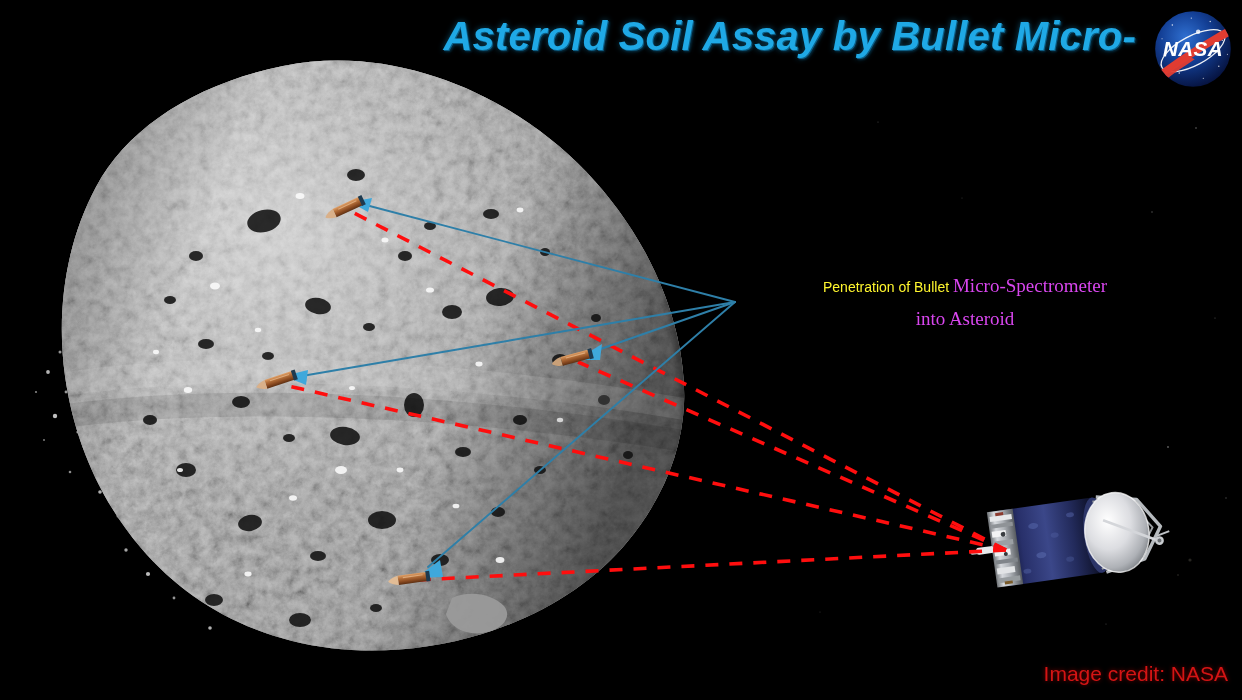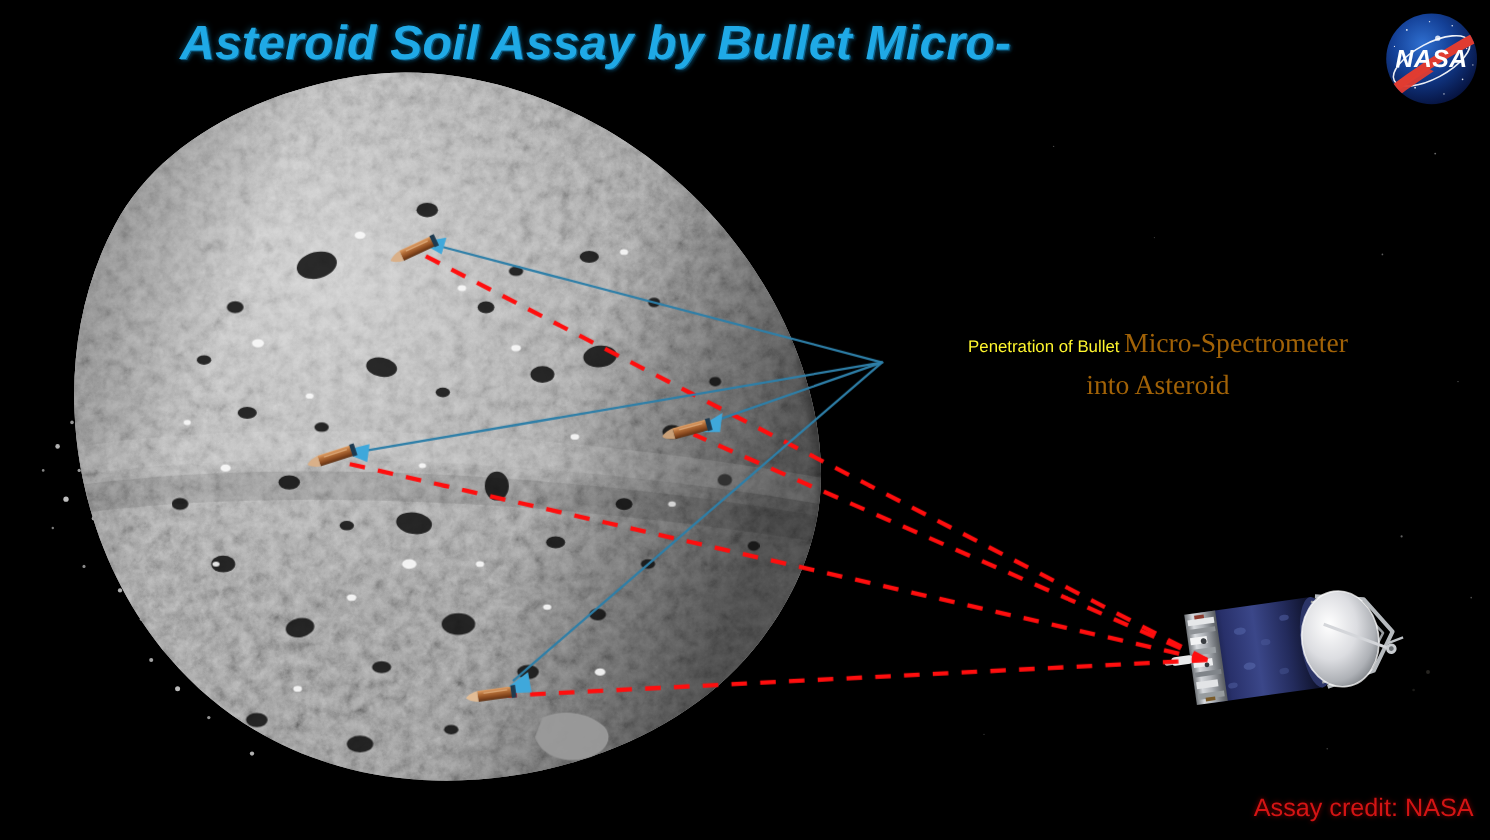--- a/index.html
+++ b/index.html
@@ -25,24 +25,24 @@
     position: absolute;
     inset: 0;
     width: 1242px;
     height: 700px;
     display: block;
   }
 
   
   #title-block {
     position: absolute;
-    left: 150px;
+    left: 136px;
     top: 14px;
     width: 1000px;
-    text-align: left;
+    text-align: right;
     pointer-events: none;
   }
   .title-line {
     font-family: "Liberation Sans", sans-serif;
     font-style: italic;
     font-weight: bold;
     font-size: 40px;
     line-height: 44px;
     letter-spacing: 0.2px;
     color: #1FA9E6;
@@ -67,23 +67,23 @@
     white-space: nowrap;
   }
   .callout-sans {
     font-family: "Liberation Sans", sans-serif;
     font-size: 14px;
     font-weight: 400;
     color: #FFF62E;
   }
   .callout-serif {
     font-family: "Liberation Serif", serif;
-    font-size: 23px;
+    font-size: 19px;
     font-weight: 400;
-    color: #a16207;
+    color: #d946ef;
   }
 
   
   #image-credit {
     position: absolute;
     right: 14px;
     bottom: 14px;
     font-family: "Liberation Sans", sans-serif;
     font-size: 21px;
     color: #D41414;
@@ -431,21 +431,21 @@
 
   <div id="callout-label">
     <div class="callout-line">
       <span class="callout-sans">Penetration of Bullet </span><span class="callout-serif">Micro-Spectrometer</span>
     </div>
     <div class="callout-line">
       <span class="callout-serif">into Asteroid</span>
     </div>
   </div>
 
-  <div id="image-credit">Assay credit: NASA</div>
+  <div id="image-credit">Image credit: NASA</div>
 
   <svg id="nasa-logo" viewBox="0 0 100 100">
     <defs>
       <radialGradient id="gMeat" cx="40%" cy="34%" r="72%">
         <stop offset="0%" stop-color="#2F6FD0"></stop>
         <stop offset="46%" stop-color="#133F95"></stop>
         <stop offset="100%" stop-color="#050F38"></stop>
       </radialGradient>
       <clipPath id="clipMeat">
           <circle cx="50" cy="50" r="44"></circle>

